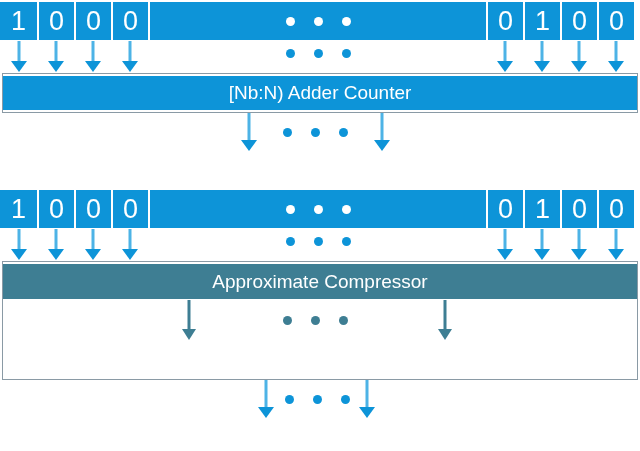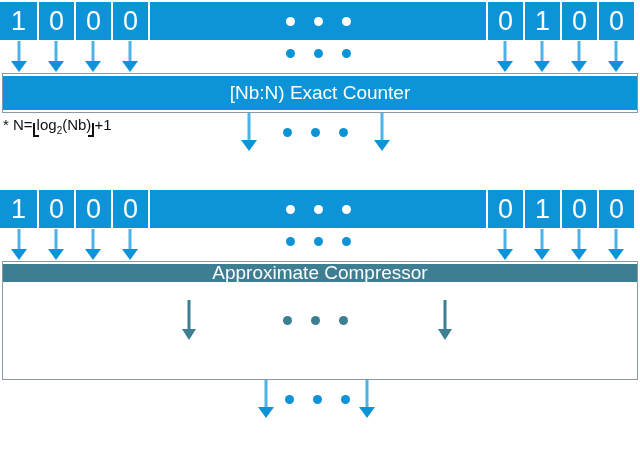--- a/index.html
+++ b/index.html
@@ -150,41 +150,38 @@
   <div class="arrow" style="left:570px;top:41px;width:18px;height:32px;">
       <div class="shaft" style="height:22px;"></div>
       <div class="head" style="top:20px;"></div>
     </div>
   <div class="arrow" style="left:607px;top:41px;width:18px;height:32px;">
       <div class="shaft" style="height:22px;"></div>
       <div class="head" style="top:20px;"></div>
     </div>
 
   <div class="outer" style="left:2px;top:73px;width:636px;height:40px;">
-    <div class="blockband band-blue" style="top:2px;height:34px;">[Nb:N) Exact Counter</div>
+    <div class="blockband band-blue" style="top:2px;height:34px;">[Nb:N) Adder Counter</div>
   </div>
 
   <div class="arrow" style="left:240px;top:113px;width:18px;height:40px;">
       <div class="shaft" style="height:29px;"></div>
       <div class="head" style="top:27px;"></div>
     </div>
   <div class="arrow" style="left:373px;top:113px;width:18px;height:40px;">
       <div class="shaft" style="height:29px;"></div>
       <div class="head" style="top:27px;"></div>
     </div>
 
   <div class="dots-below" style="left:265px;top:126px;width:100px;">
     <span class="dot-b"></span>
     <span class="dot-b"></span>
     <span class="dot-b"></span>
   </div>
 
-  <div class="footnote" style="left:3px;top:116px;">
-    <span>* N=</span><span class="flr"><span>log</span><sub>2</sub><span>(Nb)</span></span><span>+1</span>
-  </div>
 
   <div class="bitrow" style="top:190px;">
     <div class="bitbox" style="left:0px;width:37px;">1</div>
     <div class="bitbox" style="left:39px;width:35px;">0</div>
     <div class="bitbox" style="left:76px;width:35px;">0</div>
     <div class="bitbox" style="left:113px;width:35px;">0</div>
 
     <div class="bitfill" style="left:150px;width:336px;"></div>
     <div class="dots-inline" style="left:150px;width:336px;">
       <span class="dot-w"></span>
@@ -232,21 +229,21 @@
   <div class="arrow" style="left:570px;top:229px;width:18px;height:32px;">
       <div class="shaft" style="height:22px;"></div>
       <div class="head" style="top:20px;"></div>
     </div>
   <div class="arrow" style="left:607px;top:229px;width:18px;height:32px;">
       <div class="shaft" style="height:22px;"></div>
       <div class="head" style="top:20px;"></div>
     </div>
 
   <div class="outer" style="left:2px;top:261px;width:636px;height:119px;">
-    <div class="blockband band-teal" style="top:2px;height:18px;">Approximate Compressor</div>
+    <div class="blockband band-teal" style="top:2px;height:35px;">Approximate Compressor</div>
   </div>
 
   <div class="arrow teal" style="left:180px;top:300px;width:18px;height:42px;">
       <div class="shaft" style="height:31px;"></div>
       <div class="head" style="top:29px;border-left-width:7px;border-right-width:7px;"></div>
     </div>
   <div class="arrow teal" style="left:436px;top:300px;width:18px;height:42px;">
       <div class="shaft" style="height:31px;"></div>
       <div class="head" style="top:29px;border-left-width:7px;border-right-width:7px;"></div>
     </div>

